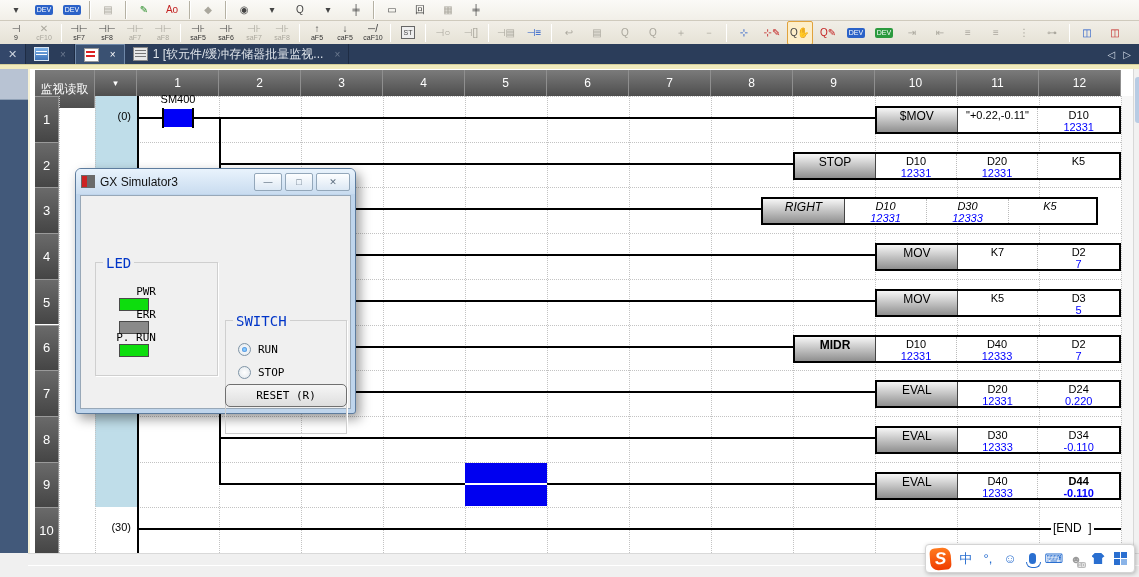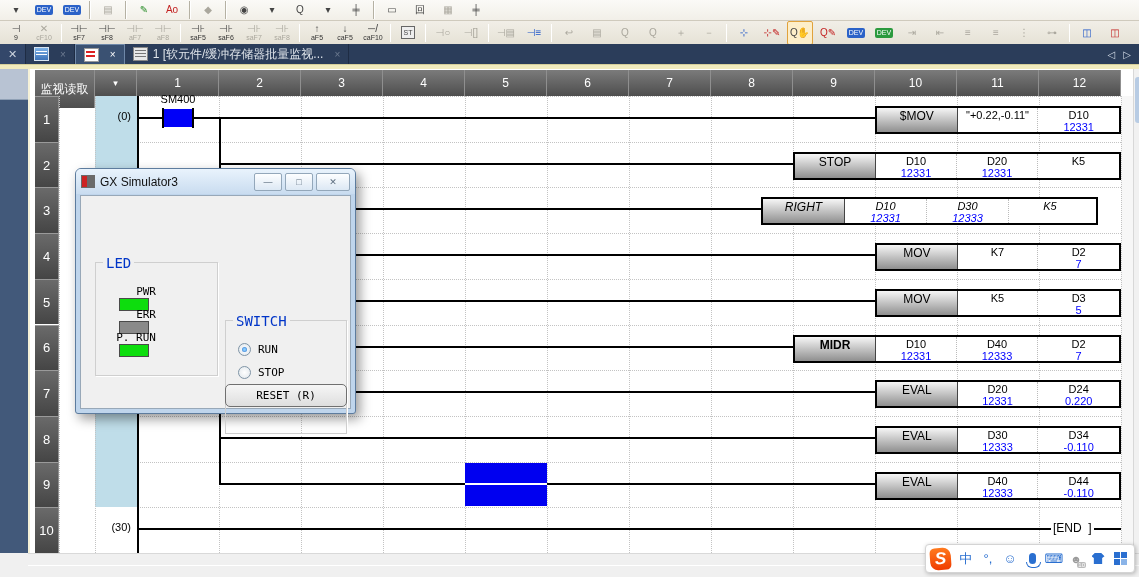--- a/index.html
+++ b/index.html
@@ -512,21 +512,21 @@
           <span class="val">-0.110</span>
         </div>
       </div>
       <div class="rail" style="position: absolute; left: 189px; top: 413.6px; width: 656px; height: 2px;"></div>
       <div class="ibox" style="position: absolute; left: 845px; top: 402.6px; width: 246px; height: 28px;">
         <div class="ncell" style="width: 82px;">EVAL</div>
         <div class="ocell" style="width: 82px;">
           <span class="dev">D40</span>
           <span class="val">12333</span>
         </div>
-        <div class="ocell" style="width: 82px;">
+        <div class="ocell" style="width: 82px; font-weight: bold;">
           <span class="dev">D44</span>
           <span class="val">-0.110</span>
         </div>
       </div>
       <div id="cursor" style="position: absolute; left: 435px; top: 393.6px; width: 82px; height: 43.7px;">
         <div class="cline" style="top: 20px;"></div>
       </div>
       <div class="rail" style="position: absolute; left: 107px; top: 459.3px; width: 984px; height: 2px;"></div>
       <div class="stepnum" style="position: absolute; left: 63px; top: 452.3px; width: 42px; height: 12px; padding-right: 4px; box-sizing: border-box;">(30)</div>
       <div class="endlbl" style="position: absolute; left: 1021px; top: 452.3px;">[END  ]</div>

